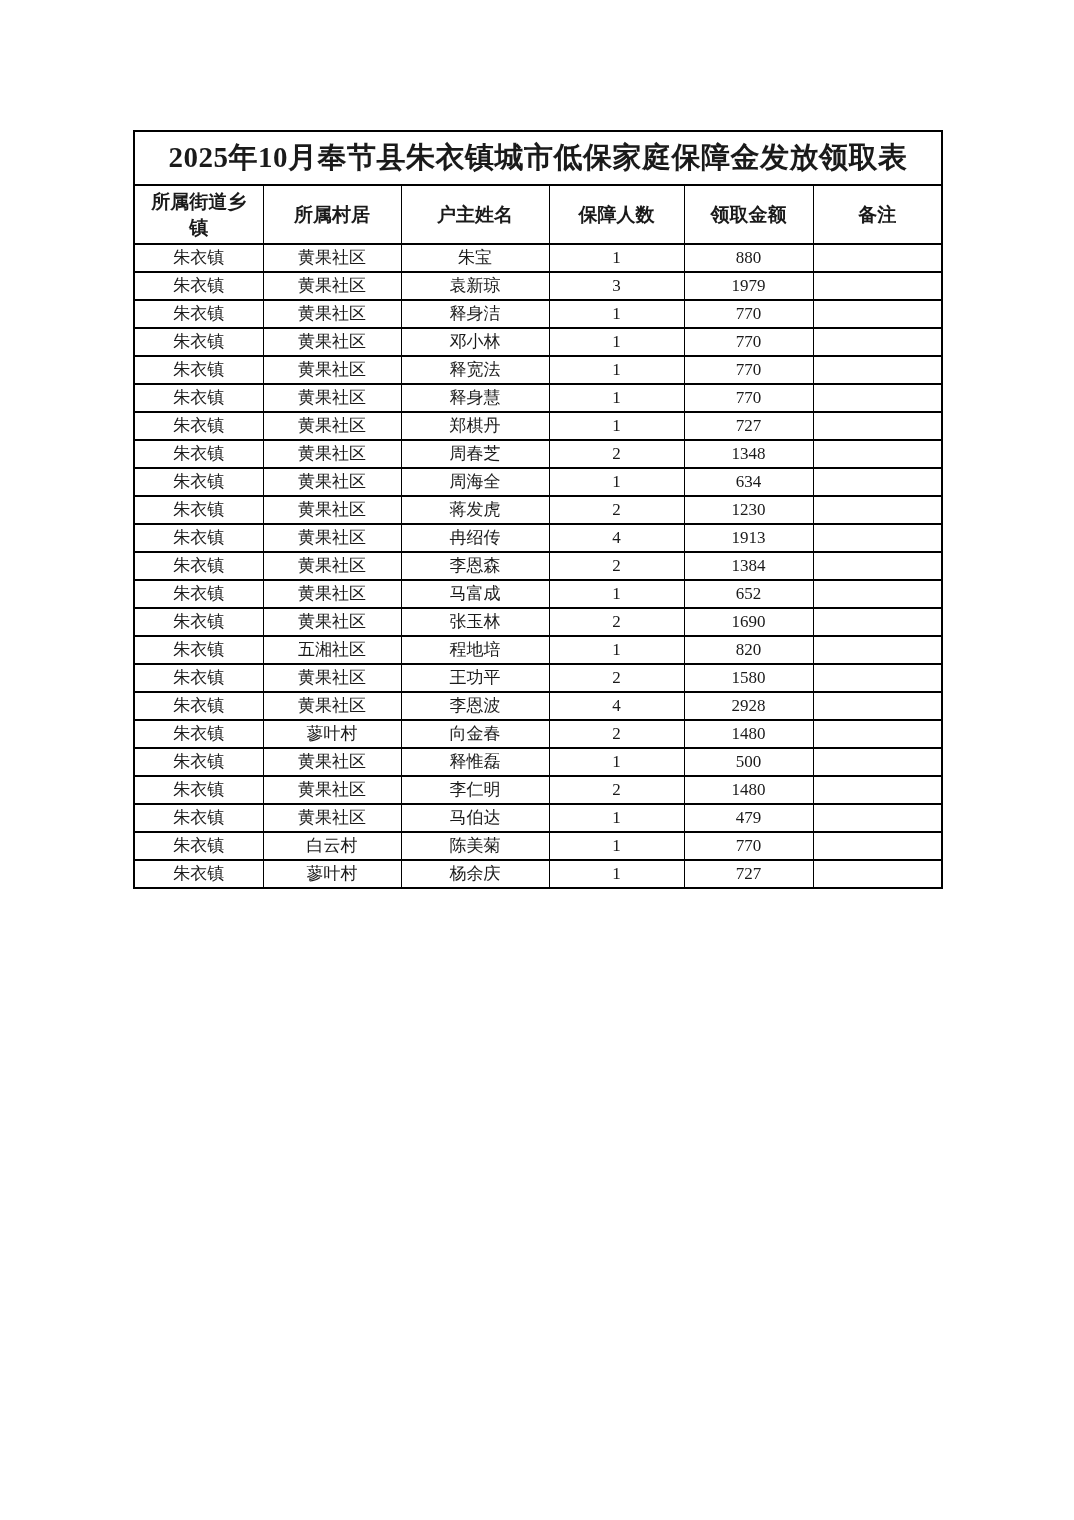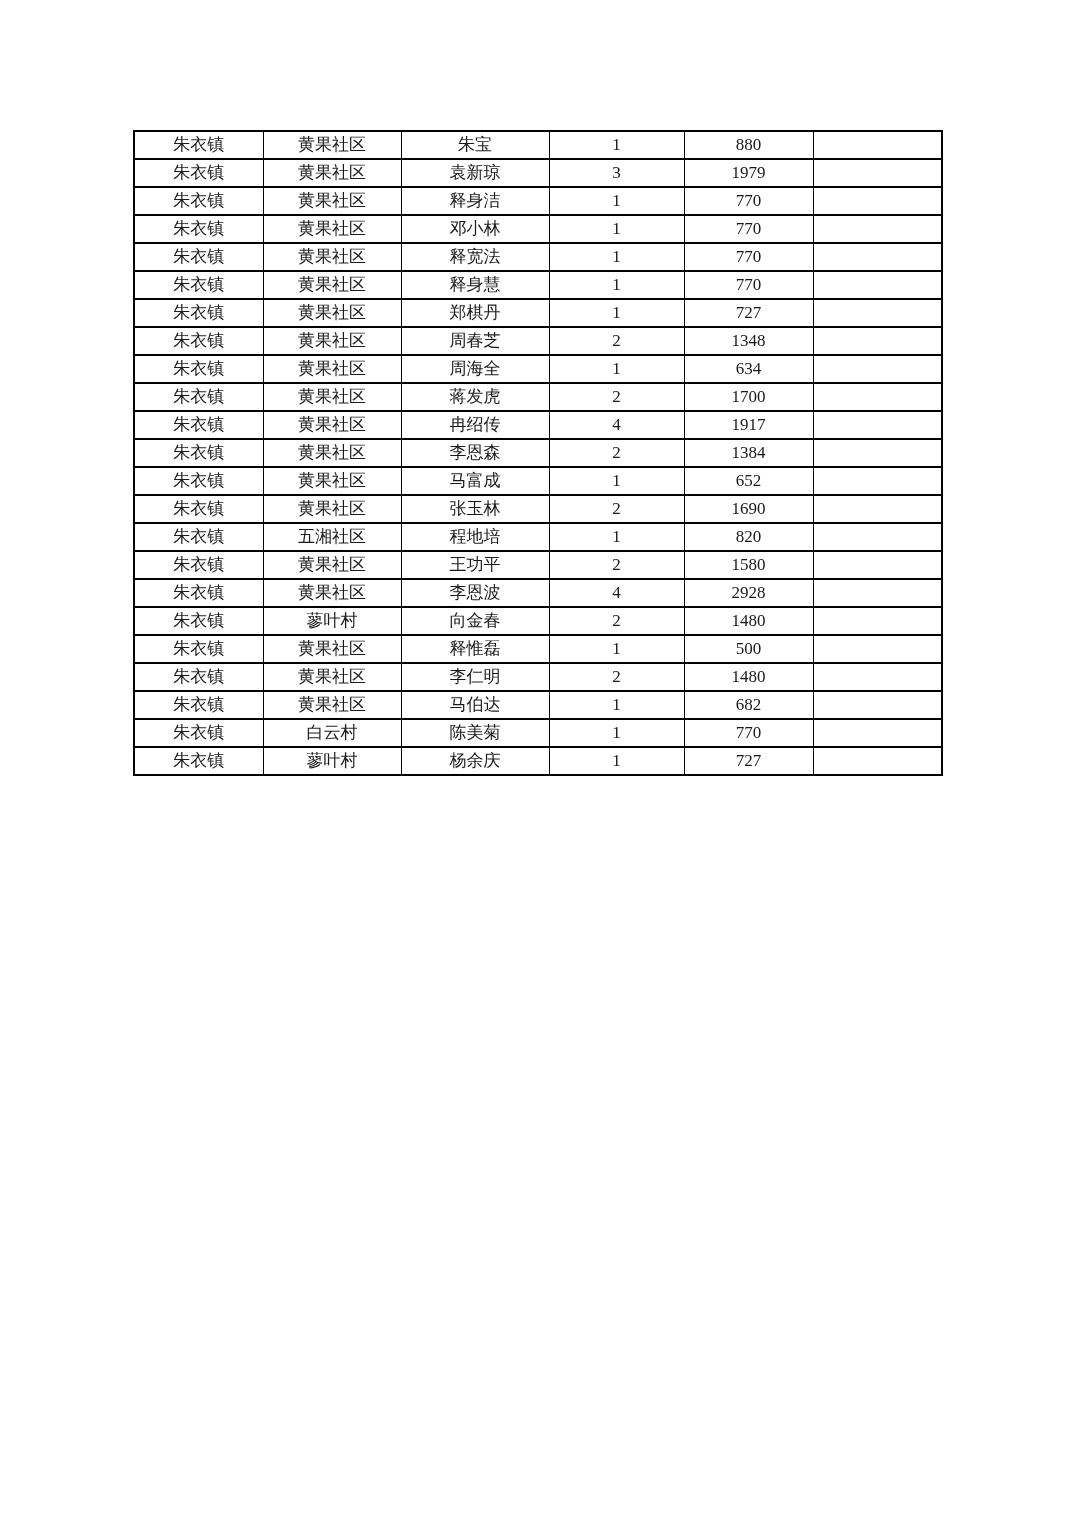--- a/index.html
+++ b/index.html
@@ -70,20 +70,31 @@
   <table class="doc-table">
     <colgroup>
       <col class="c1">
         <col class="c2">
         <col class="c3">
       <col class="c4">
         <col class="c5">
         <col class="c6">
     </colgroup>
     <thead>
+      <tr class="title-row">
+        <td colspan="6">2025年10月奉节县朱衣镇城市低保家庭保障金发放领取表</td>
+      </tr>
+      <tr class="header-row">
+        <th>所属街道乡镇</th>
+        <th>所属村居</th>
+        <th>户主姓名</th>
+        <th>保障人数</th>
+        <th>领取金额</th>
+        <th>备注</th>
+      </tr>
     </thead>
     <tbody>
         <tr>
           <td>朱衣镇</td>
           <td>黄果社区</td>
           <td>朱宝</td>
           <td>1</td>
           <td>880</td>
           <td></td>
         </tr>
@@ -149,29 +160,29 @@
           <td>周海全</td>
           <td>1</td>
           <td>634</td>
           <td></td>
         </tr>
         <tr>
           <td>朱衣镇</td>
           <td>黄果社区</td>
           <td>蒋发虎</td>
           <td>2</td>
-          <td>1700</td>
+          <td>1230</td>
           <td></td>
         </tr>
         <tr>
           <td>朱衣镇</td>
           <td>黄果社区</td>
           <td>冉绍传</td>
           <td>4</td>
-          <td>1917</td>
+          <td>1913</td>
           <td></td>
         </tr>
         <tr>
           <td>朱衣镇</td>
           <td>黄果社区</td>
           <td>李恩森</td>
           <td>2</td>
           <td>1384</td>
           <td></td>
         </tr>
@@ -237,21 +248,21 @@
           <td>李仁明</td>
           <td>2</td>
           <td>1480</td>
           <td></td>
         </tr>
         <tr>
           <td>朱衣镇</td>
           <td>黄果社区</td>
           <td>马伯达</td>
           <td>1</td>
-          <td>682</td>
+          <td>479</td>
           <td></td>
         </tr>
         <tr>
           <td>朱衣镇</td>
           <td>白云村</td>
           <td>陈美菊</td>
           <td>1</td>
           <td>770</td>
           <td></td>
         </tr>

